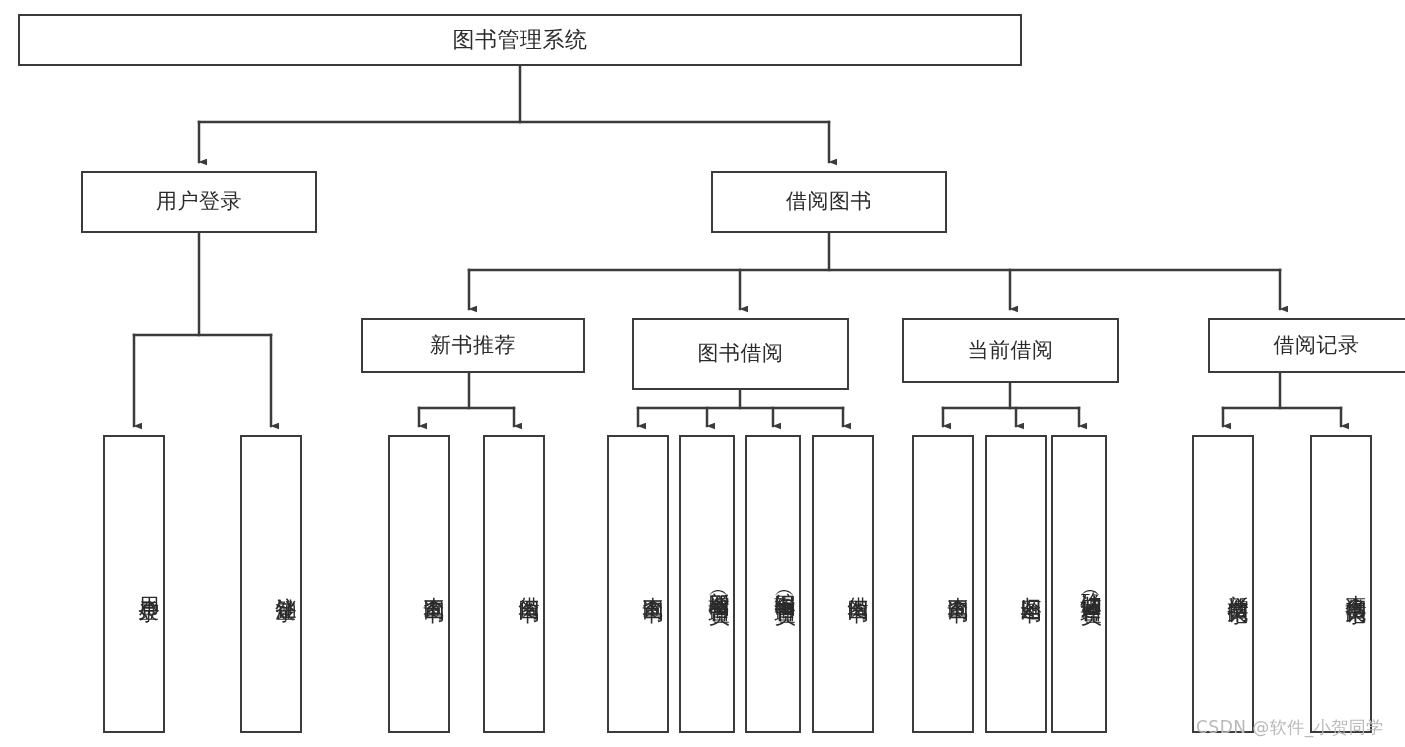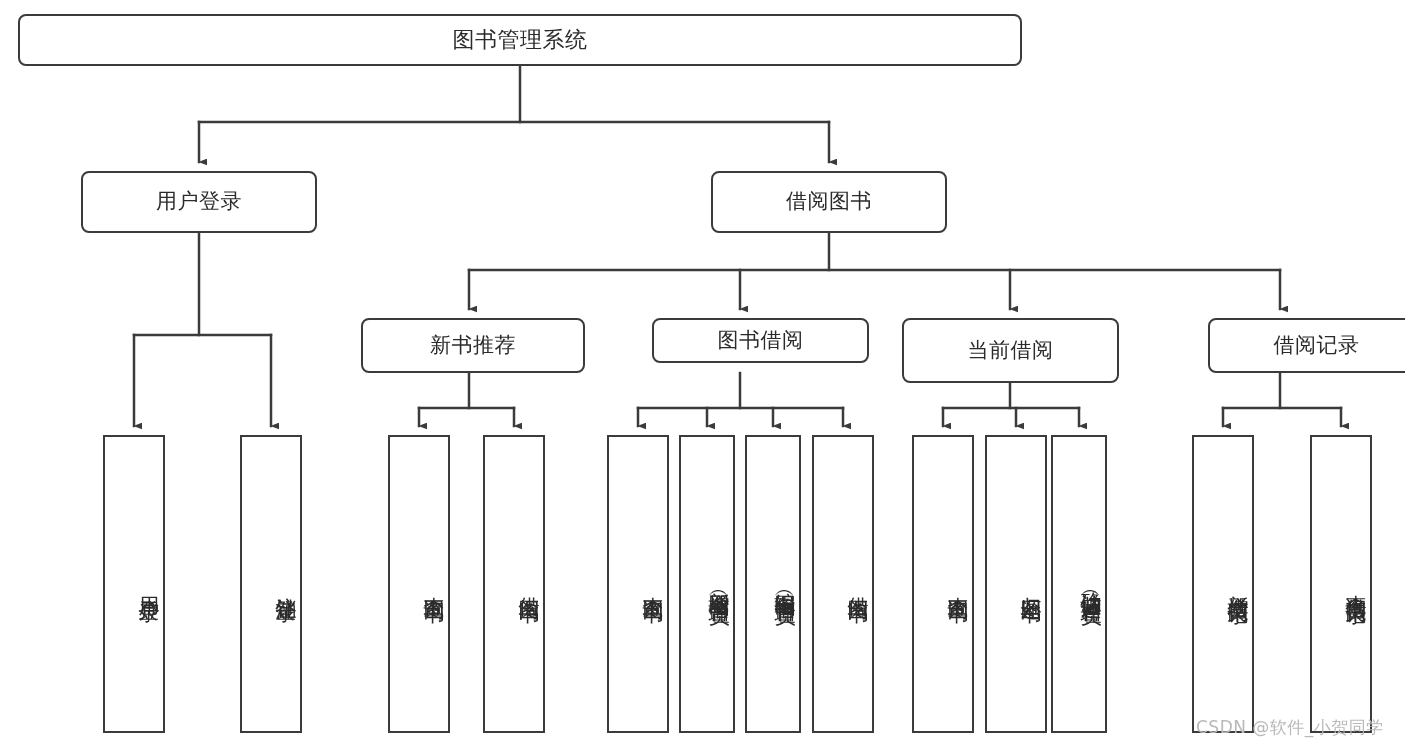--- a/index.html
+++ b/index.html
@@ -36,21 +36,20 @@
     align-items: center;
     justify-content: center;
     text-align: center;
     color: #2b2b2b;
   }
   .node-h {
     font-size: 21px;
     letter-spacing: 0.5px;
     line-height: 1.2;
     white-space: nowrap;
-    border-radius: 8px;
   }
   .node-root {
     font-size: 22px;
   }
   .node-v {
     writing-mode: vertical-rl;
     text-orientation: upright;
     font-size: 21px;
     line-height: 1.35;
     letter-spacing: 2px;
@@ -126,21 +125,21 @@
       </div>
       <div class="node node-h" style="left: 81px; top: 171px; width: 236px; height: 62px;">
         <span>用户登录</span>
       </div>
       <div class="node node-h" style="left: 711px; top: 171px; width: 236px; height: 62px;">
         <span>借阅图书</span>
       </div>
       <div class="node node-h" style="left: 361px; top: 318px; width: 224px; height: 55px;">
         <span>新书推荐</span>
       </div>
-      <div class="node node-h" style="left: 652px; top: 318px; width: 217px; height: 45px;">
+      <div class="node node-h" style="left: 632px; top: 318px; width: 217px; height: 72px;">
         <span>图书借阅</span>
       </div>
       <div class="node node-h" style="left: 902px; top: 318px; width: 217px; height: 65px;">
         <span>当前借阅</span>
       </div>
       <div class="node node-h" style="left: 1208px; top: 318px; width: 217px; height: 55px;">
         <span>借阅记录</span>
       </div>
       <div class="node node-v" style="left: 103px; top: 435px; width: 62px; height: 298px;">
         <span class="vlabel">用户登录</span>

